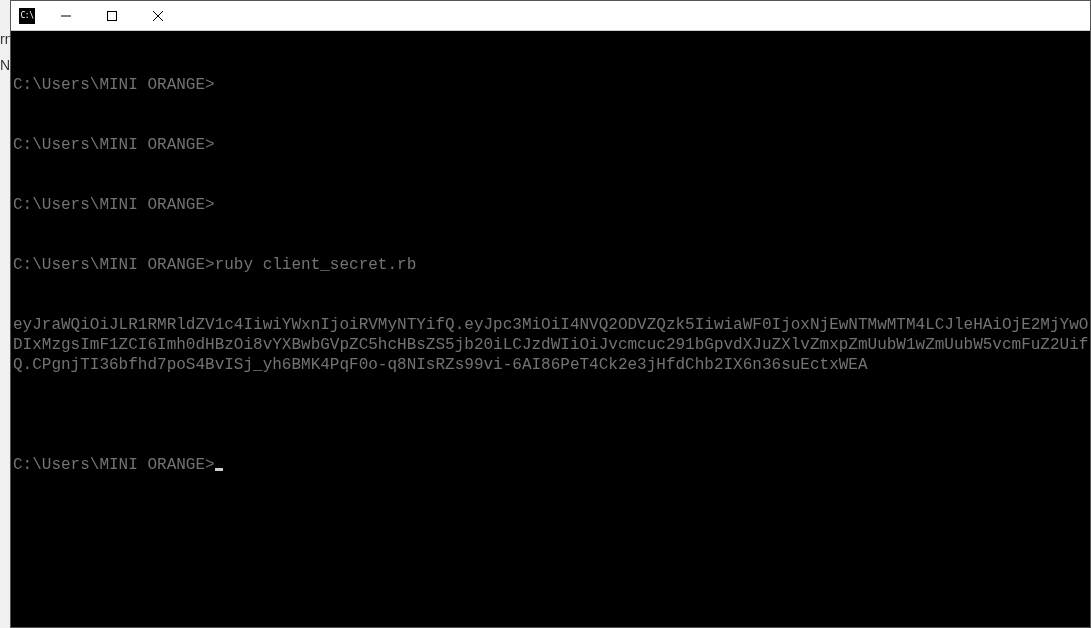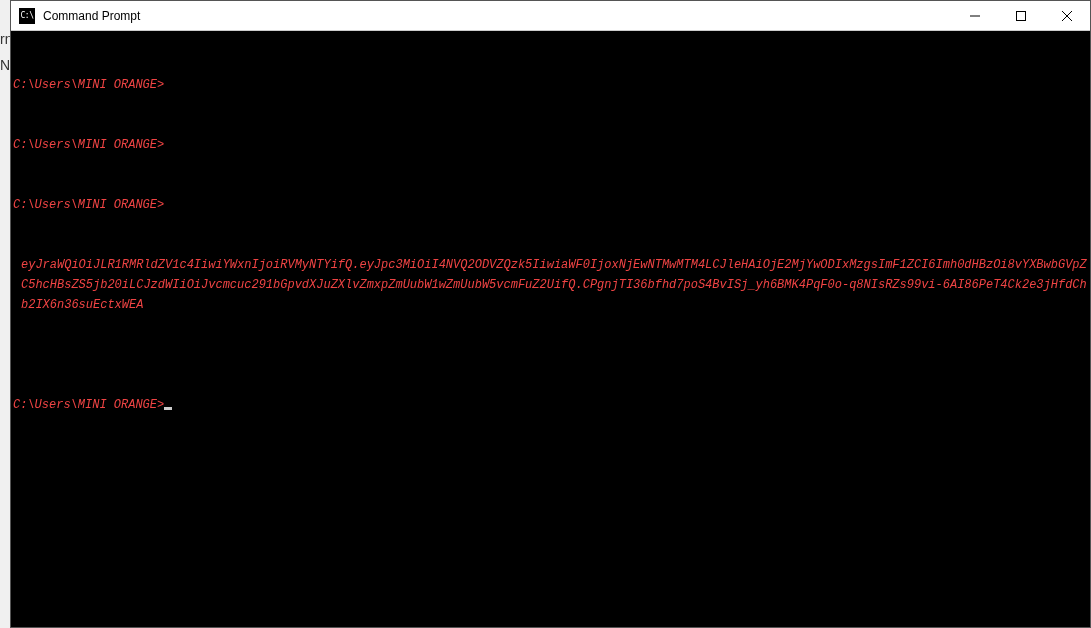--- a/index.html
+++ b/index.html
@@ -71,36 +71,34 @@
       display: flex;
       align-items: center;
       justify-content: center;
       font-size: 10px;
       color: #000;
     }
     .wc-btn svg { stroke: #000; stroke-width: 1; fill: none; }
     .terminal {
       flex: 1;
       background: #000;
-      color: #ef4444;
+      color: #737373;
       font-family: Consolas, "Courier New", monospace;
-      font-size: 12px;
+      font-size: 16px;
       line-height: 20px;
       padding: 4px 0 4px 2px;
       white-space: pre;
       overflow: hidden;
-      font-style: italic;
     }
     .terminal .line {
       white-space: pre;
     }
     .terminal .wrap {
       white-space: pre-wrap;
       word-break: break-all;
-      margin-left: 8px;
     }
     .cursor {
       display: inline-block;
       width: 8px;
       height: 3px;
       background: #ccc;
       vertical-align: -2px;
       margin-left: 0;
     }
   </style>
@@ -110,21 +108,20 @@
 <div class="bg-text">
   <div>rn</div>
   <div>Nc</div>
 </div>
 
 <div class="window">
   <div class="titlebar">
     <div class="titlebar-icon">
       <span class="titlebar-icon-inner">C:\</span>
     </div>
-    <div class="titlebar-title">Command Prompt</div>
     <div class="window-controls">
       <div class="wc-btn">
         <svg width="10" height="10" viewBox="0 0 10 10">
             <line x1="0" y1="5" x2="10" y2="5"></line>
           </svg>
       </div>
       <div class="wc-btn">
         <svg width="10" height="10" viewBox="0 0 10 10">
             <rect x="0.5" y="0.5" width="9" height="9"></rect>
           </svg>
@@ -134,17 +131,18 @@
             <line x1="0" y1="0" x2="10" y2="10"></line>
             <line x1="10" y1="0" x2="0" y2="10"></line>
           </svg>
       </div>
     </div>
   </div>
   <div class="terminal">
     <div class="line">C:\Users\MINI ORANGE&gt;</div>
     <div class="line">C:\Users\MINI ORANGE&gt;</div>
     <div class="line">C:\Users\MINI ORANGE&gt;</div>
+    <div class="line">C:\Users\MINI ORANGE&gt;ruby client_secret.rb</div>
     <div class="wrap">eyJraWQiOiJLR1RMRldZV1c4IiwiYWxnIjoiRVMyNTYifQ.eyJpc3MiOiI4NVQ2ODVZQzk5IiwiaWF0IjoxNjEwNTMwMTM4LCJleHAiOjE2MjYwODIxMzgsImF1ZCI6Imh0dHBzOi8vYXBwbGVpZC5hcHBsZS5jb20iLCJzdWIiOiJvcmcuc291bGpvdXJuZXlvZmxpZmUubW1wZmUubW5vcmFuZ2UifQ.CPgnjTI36bfhd7poS4BvISj_yh6BMK4PqF0o-q8NIsRZs99vi-6AI86PeT4Ck2e3jHfdChb2IX6n36suEctxWEA</div>
     <div class="line"></div>
     <div class="line"><span>C:\Users\MINI ORANGE&gt;</span><span class="cursor"></span></div>
   </div>
 </div>
 
 </body></html>

